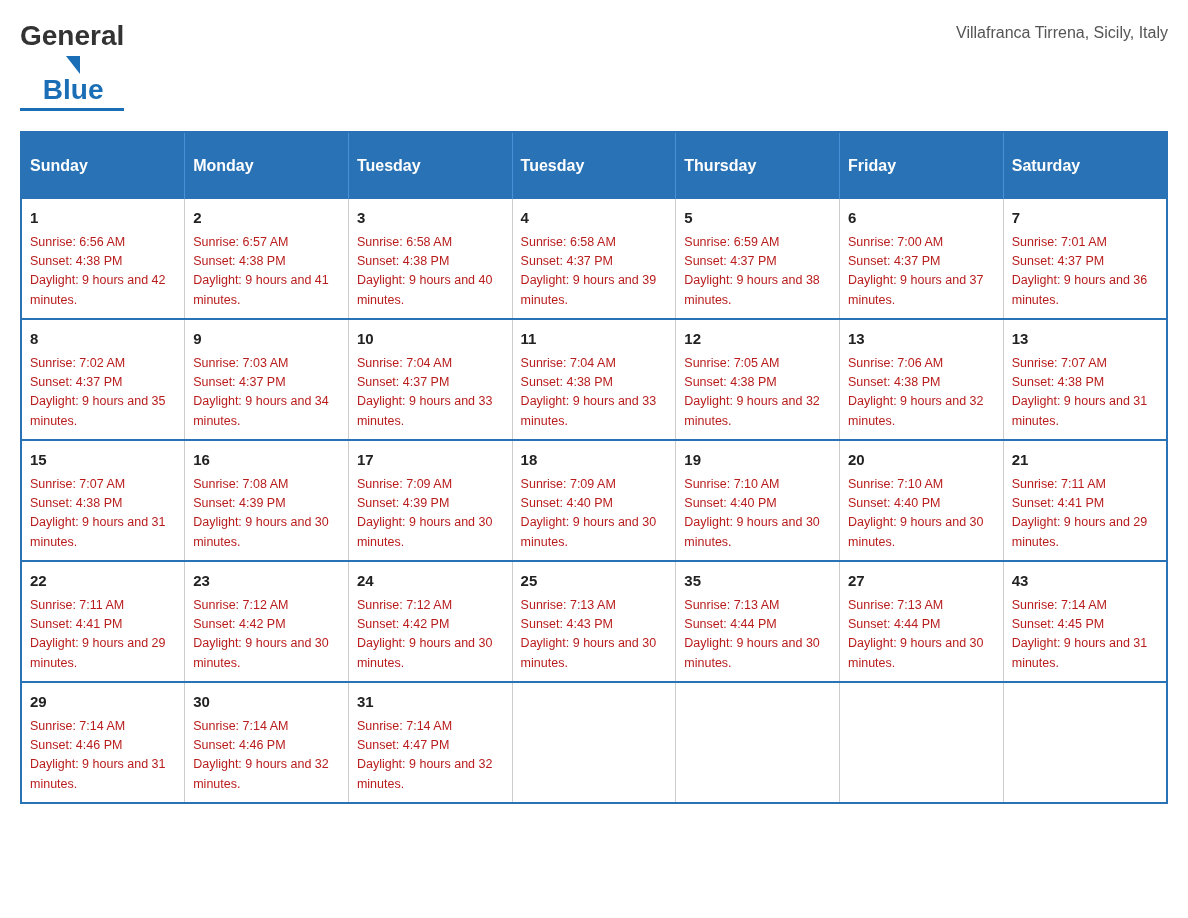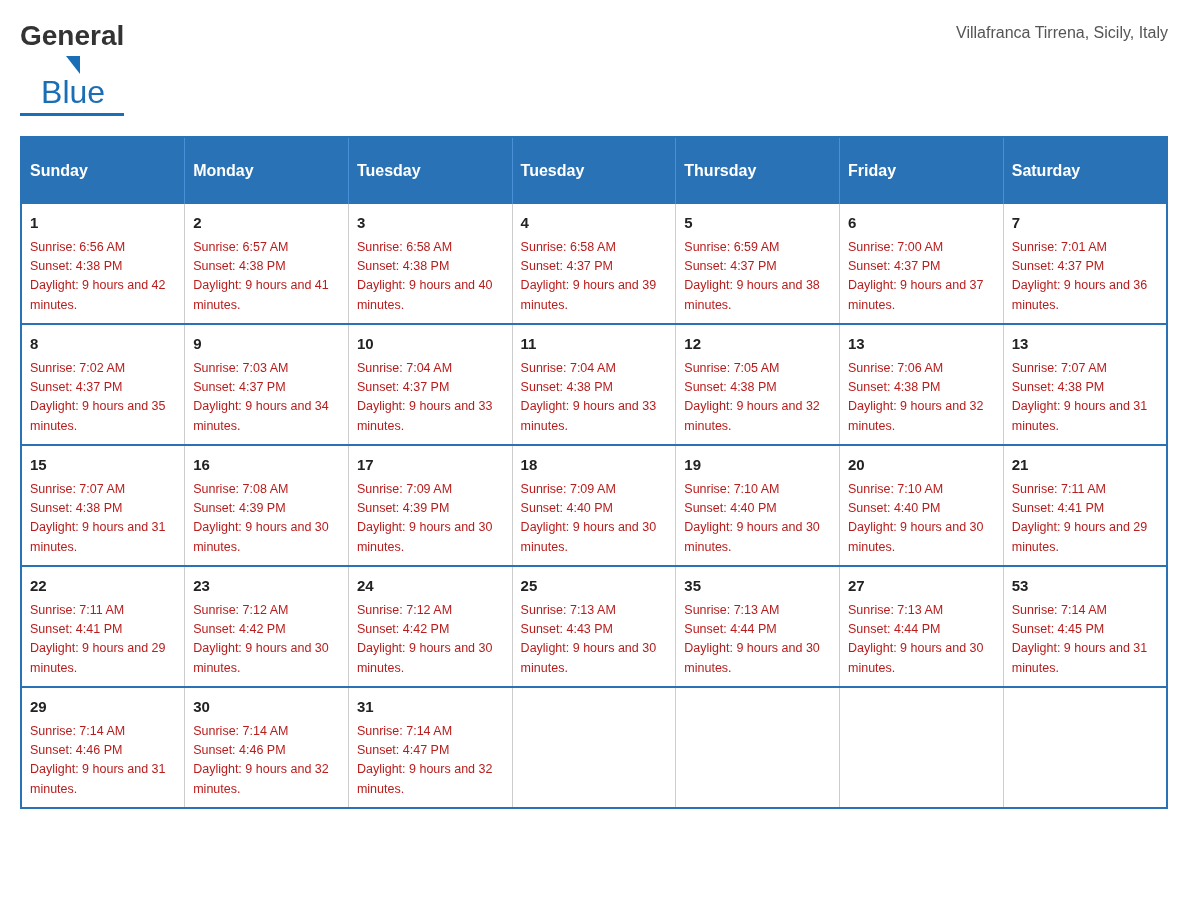--- a/index.html
+++ b/index.html
@@ -35,22 +35,22 @@
       width: 0;
       height: 0;
       border-left: 14px solid transparent;
       border-right: 0px solid transparent;
       border-top: 18px solid #1a6eb5;
       margin-left: 2px;
       margin-top: 4px;
     }
     .logo-blue {
       color: #1a6eb5;
-      font-size: 32px;
-      font-weight: normal;
+      font-size: 28px;
+      font-weight: bold;
       margin-left: 2px;
     }
     .logo-underline {
       width: 100%;
       height: 3px;
       background: #1a6eb5;
       margin-top: 2px;
     }
     .title-section {
       text-align: right;
@@ -254,21 +254,21 @@
         </td>
         <td>
           <div class="day-number">35</div>
           <div class="day-info">Sunrise: 7:13 AM<br>Sunset: 4:44 PM<br>Daylight: 9 hours and 30 minutes.</div>
         </td>
         <td>
           <div class="day-number">27</div>
           <div class="day-info">Sunrise: 7:13 AM<br>Sunset: 4:44 PM<br>Daylight: 9 hours and 30 minutes.</div>
         </td>
         <td>
-          <div class="day-number">53</div>
+          <div class="day-number">43</div>
           <div class="day-info">Sunrise: 7:14 AM<br>Sunset: 4:45 PM<br>Daylight: 9 hours and 31 minutes.</div>
         </td>
       </tr>
       <tr>
         <td>
           <div class="day-number">29</div>
           <div class="day-info">Sunrise: 7:14 AM<br>Sunset: 4:46 PM<br>Daylight: 9 hours and 31 minutes.</div>
         </td>
         <td>
           <div class="day-number">30</div>

